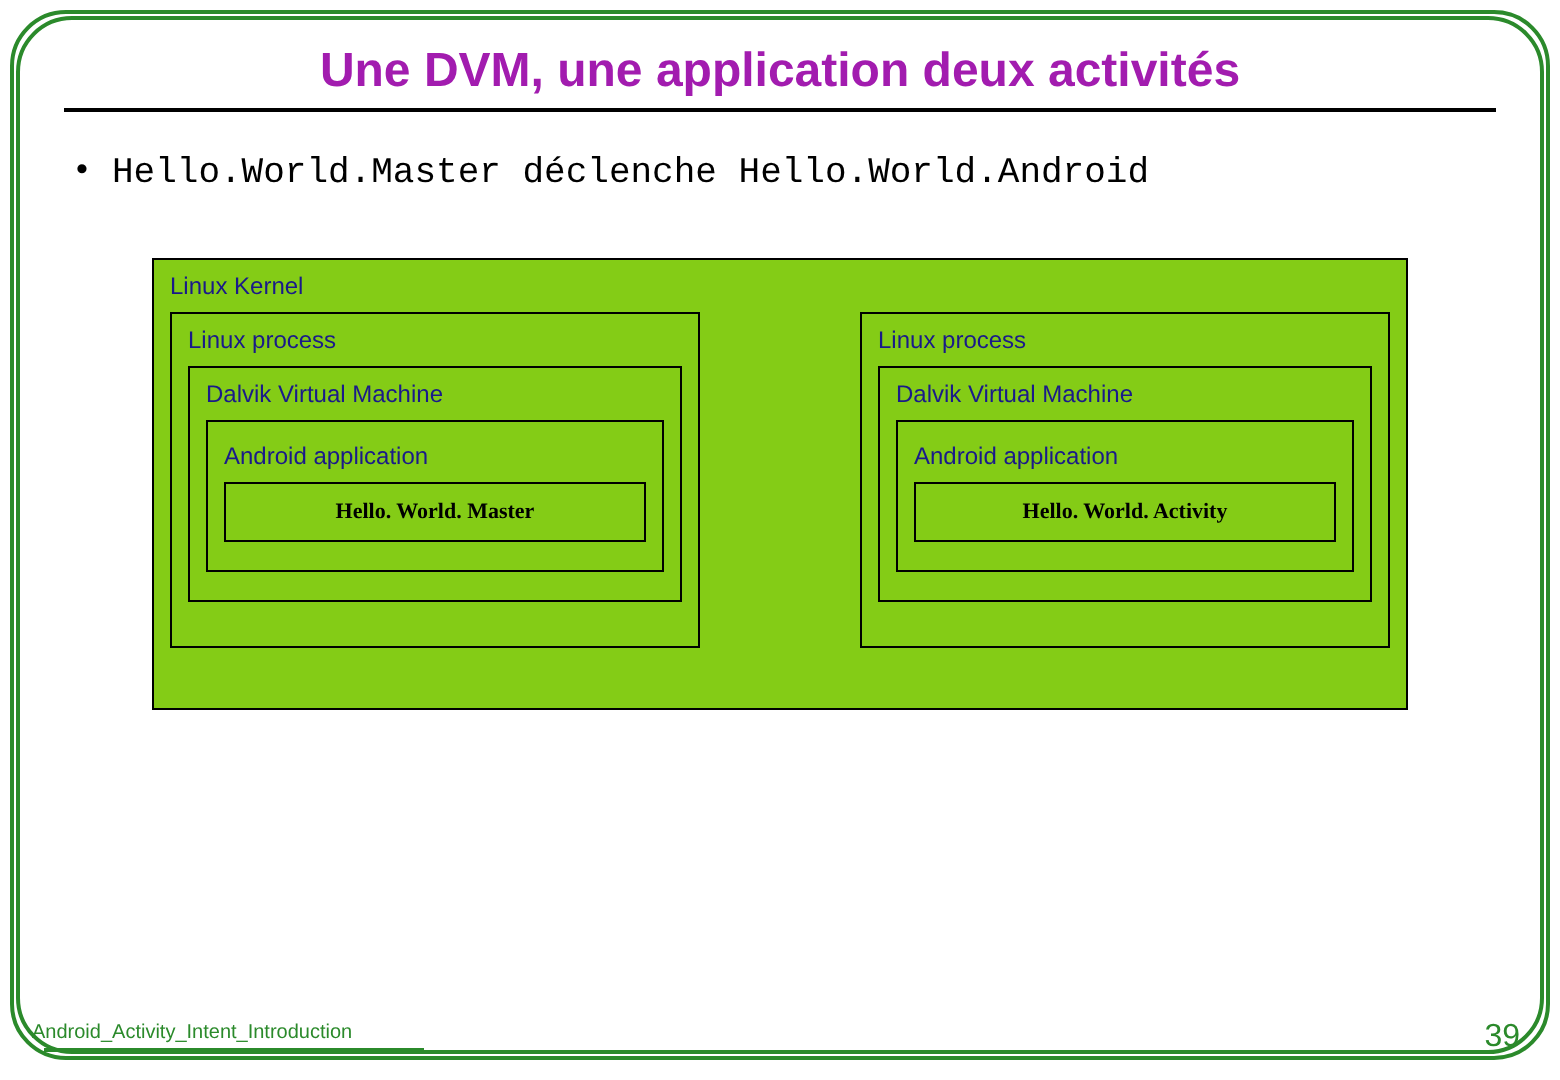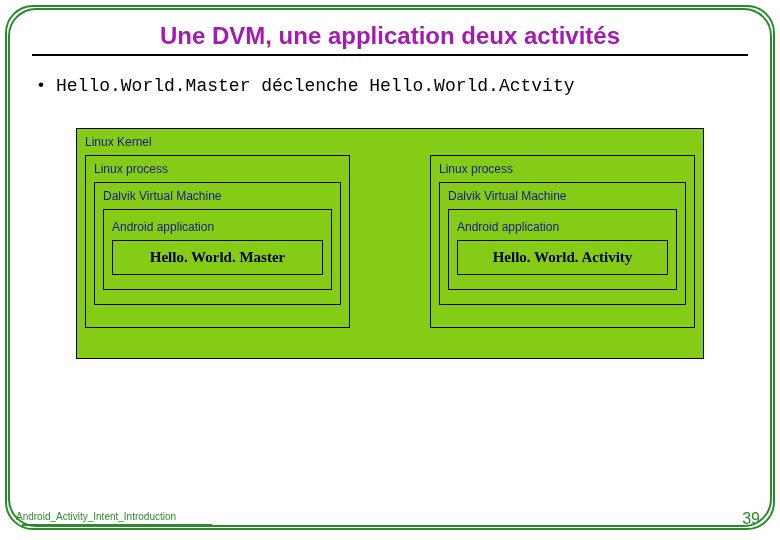--- a/index.html
+++ b/index.html
@@ -87,21 +87,21 @@
   .app-box {
     padding: 10px 8px 14px 8px;
     min-height: 62px;
   }
   .activity-box {
     border: 1px solid #000;
     padding: 8px 2px;
     text-align: center;
     font-family: Georgia, "Times New Roman", serif;
     font-weight: bold;
-    font-size: 15px;
+    font-size: 11px;
     margin-top: 2px;
   }
   .footer-ref {
     position: absolute;
     left: 16px;
     bottom: 18px;
     font-size: 10px;
     color: #2b8a2b;
     font-family: Arial, sans-serif;
   }
@@ -128,21 +128,21 @@
 <div class="slide-frame inner"></div>
 
 <div class="content">
 
   <h1 class="title">Une DVM, une application deux activités</h1>
   <div class="title-underline"></div>
 
   <div class="bullet-row">
     <div class="bullet-dot">•</div>
     <div class="bullet-body">
-      <span class="mono">Hello.World.Master</span><span class="mono"> déclenche </span><span class="mono">Hello.World.Actvity</span><br>
+      <span class="mono">Hello.World.Master</span><span class="mono"> déclenche </span><span class="mono">Hello.World.Android</span><br>
     </div>
   </div>
 
   <div class="diagram-wrap">
     <div class="box kernel-box">
       <div class="layer-label">Linux Kernel</div>
       <div class="two-col">
 
         <div class="col">
           <div class="box process-box">

